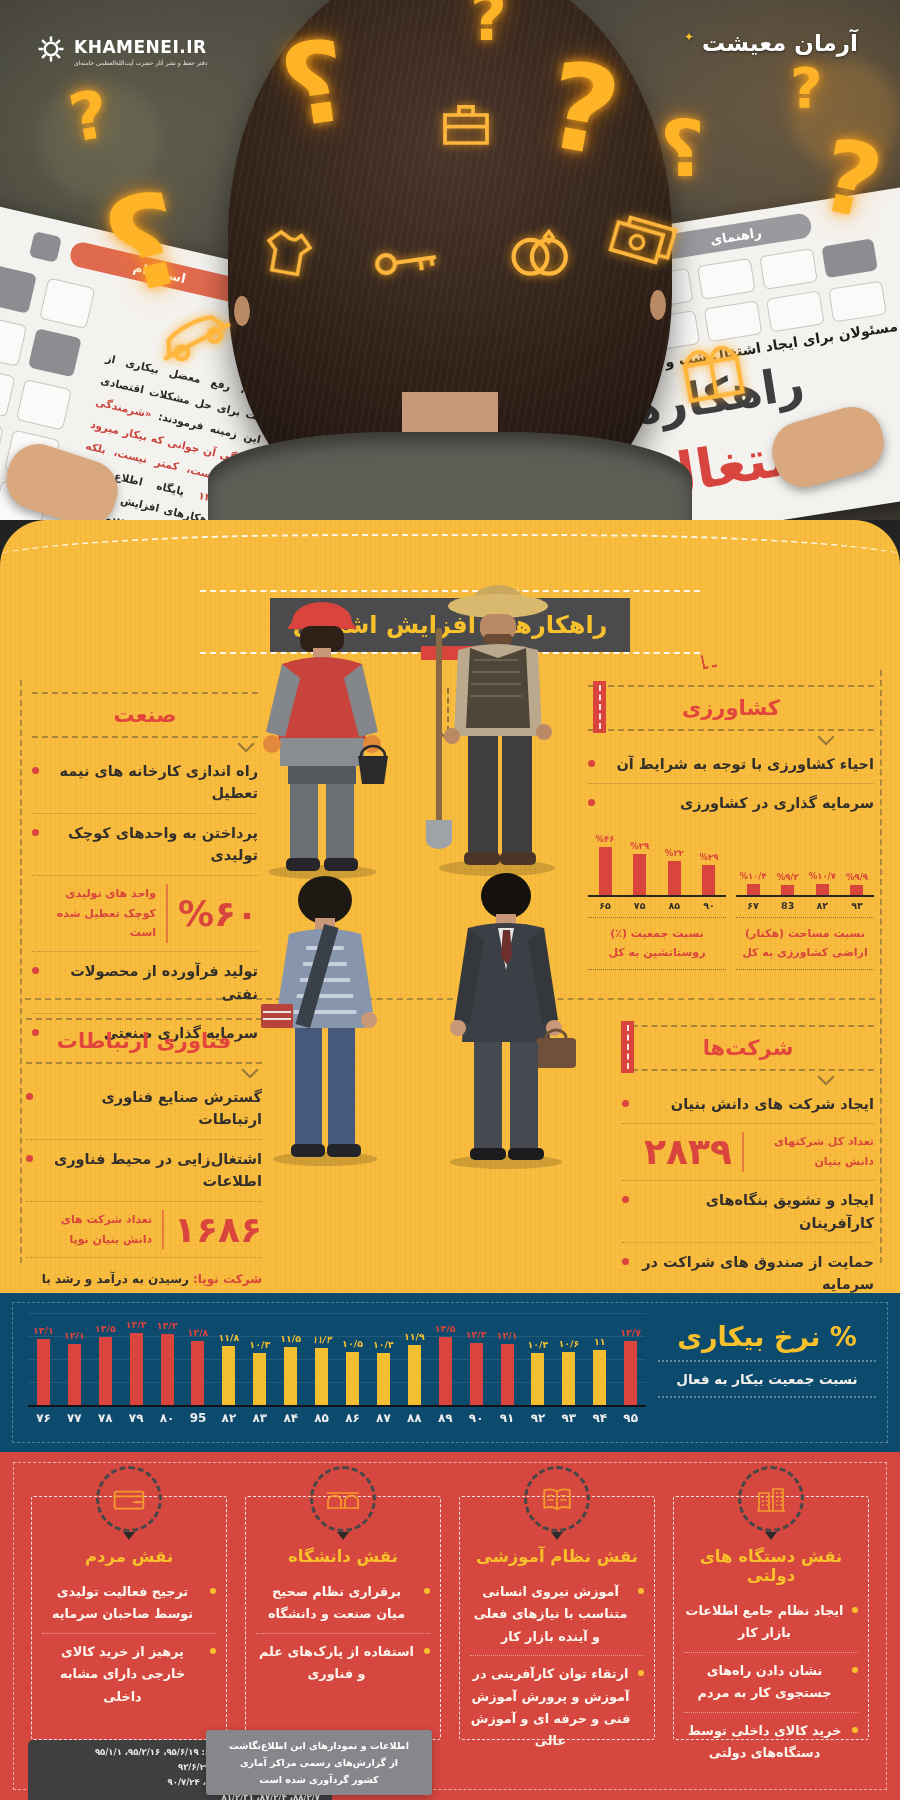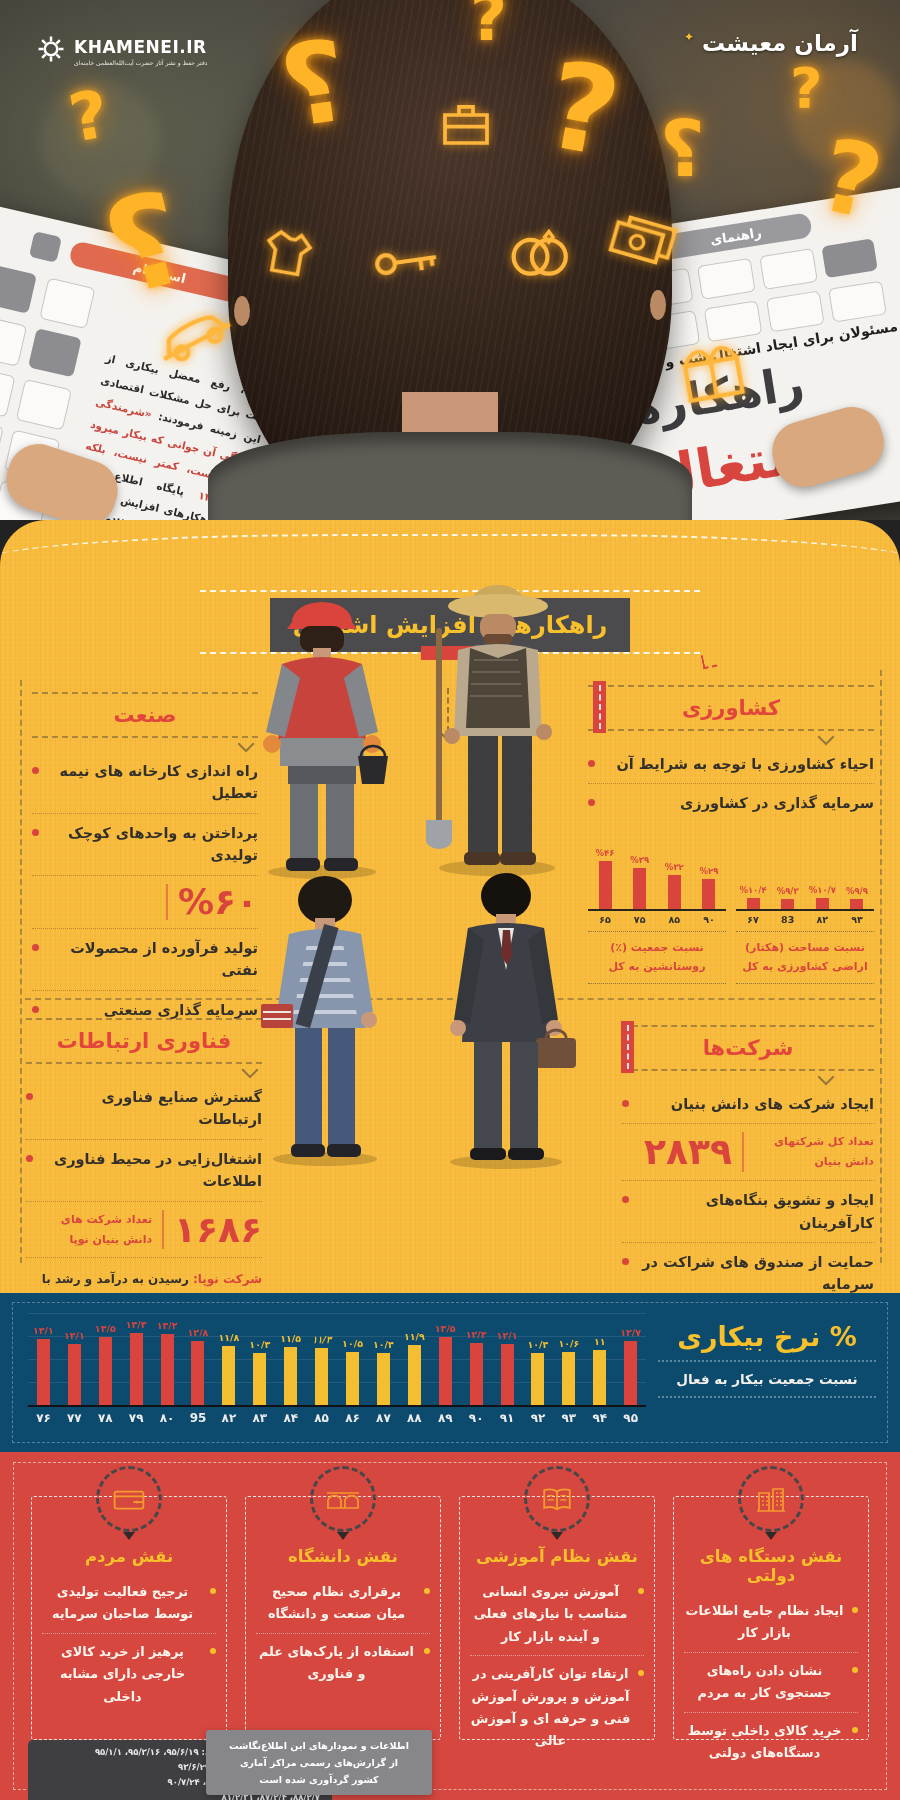--- a/index.html
+++ b/index.html
@@ -74,21 +74,21 @@
   .q-bullet{display:flex;align-items:flex-start;gap:8px;padding:8px 0;border-bottom:1.5px dotted rgba(160,110,40,.65);}
   .q-bullet:last-child{border-bottom:none;}
   .q-bullet-text{flex:1;color:#33302B;font-size:14.5px;font-weight:bold;line-height:1.55;text-align:right;}
   .dot{width:7px;height:7px;border-radius:50%;background:#D9453D;margin-top:7px;flex:none;}
   .stat-row{display:flex;align-items:center;gap:10px;padding:8px 0;border-bottom:1.5px dotted rgba(160,110,40,.65);}
   .stat-num{font-size:36px;font-weight:bold;color:#D9453D;direction:ltr;line-height:1;}
   .stat-divider{width:2px;align-self:stretch;background:rgba(217,69,61,.55);}
   .stat-cap{font-size:11px;font-weight:bold;color:#D9453D;line-height:1.8;max-width:120px;}
   .q-note{padding:10px 0 0;font-size:12px;font-weight:bold;line-height:1.9;color:#33302B;text-align:right;}
   .q-note b{color:#D9453D;}
-  .agri-charts{display:flex;gap:10px;margin-top:20px;direction:ltr;}
+  .agri-charts{display:flex;gap:10px;margin-top:6px;direction:ltr;}
   .mini-chart{flex:1;}
   .mini-bars{display:flex;align-items:flex-end;justify-content:space-between;height:66px;border-bottom:2.5px solid #2b2720;padding:0 4px;}
   .mini-col{display:flex;flex-direction:column;align-items:center;justify-content:flex-end;width:26px;}
   .mini-label{font-size:8.5px;font-weight:bold;color:#D9453D;margin-bottom:3px;white-space:nowrap;}
   .mini-bar{width:13px;background:#D9453D;}
   .mini-years{display:flex;justify-content:space-between;padding:3px 4px 6px;border-bottom:1.5px dotted rgba(100,85,50,.7);}
   .mini-year{width:26px;text-align:center;font-size:9.5px;font-weight:bold;color:#33302B;}
   .mini-cap{padding:7px 0;border-bottom:1.5px dotted rgba(100,85,50,.7);text-align:center;direction:rtl;}
   .mini-cap div{font-size:11px;font-weight:bold;color:#D9453D;line-height:1.7;}
   .y-divider-h{position:absolute;left:25px;right:25px;top:478px;border-top:2px dashed rgba(105,90,55,.5);}
@@ -298,20 +298,21 @@
             <span class="q-bullet-text">راه اندازی کارخانه های نیمه تعطیل</span>
             <span class="dot"></span>
           </div>
           <div class="q-bullet">
             <span class="q-bullet-text">پرداختن به واحدهای کوچک تولیدی</span>
             <span class="dot"></span>
           </div>
           <div class="stat-row">
             <span class="stat-num">%۶۰</span>
             <span class="stat-divider"></span>
+            <span class="stat-cap">واحد های تولیدی کوچک تعطیل شده است</span>
           </div>
           <div class="q-bullet">
             <span class="q-bullet-text">تولید فرآورده از محصولات نفتی</span>
             <span class="dot"></span>
           </div>
           <div class="q-bullet">
             <span class="q-bullet-text">سرمایه گذاری صنعتی</span>
             <span class="dot"></span>
           </div>
         </div>

